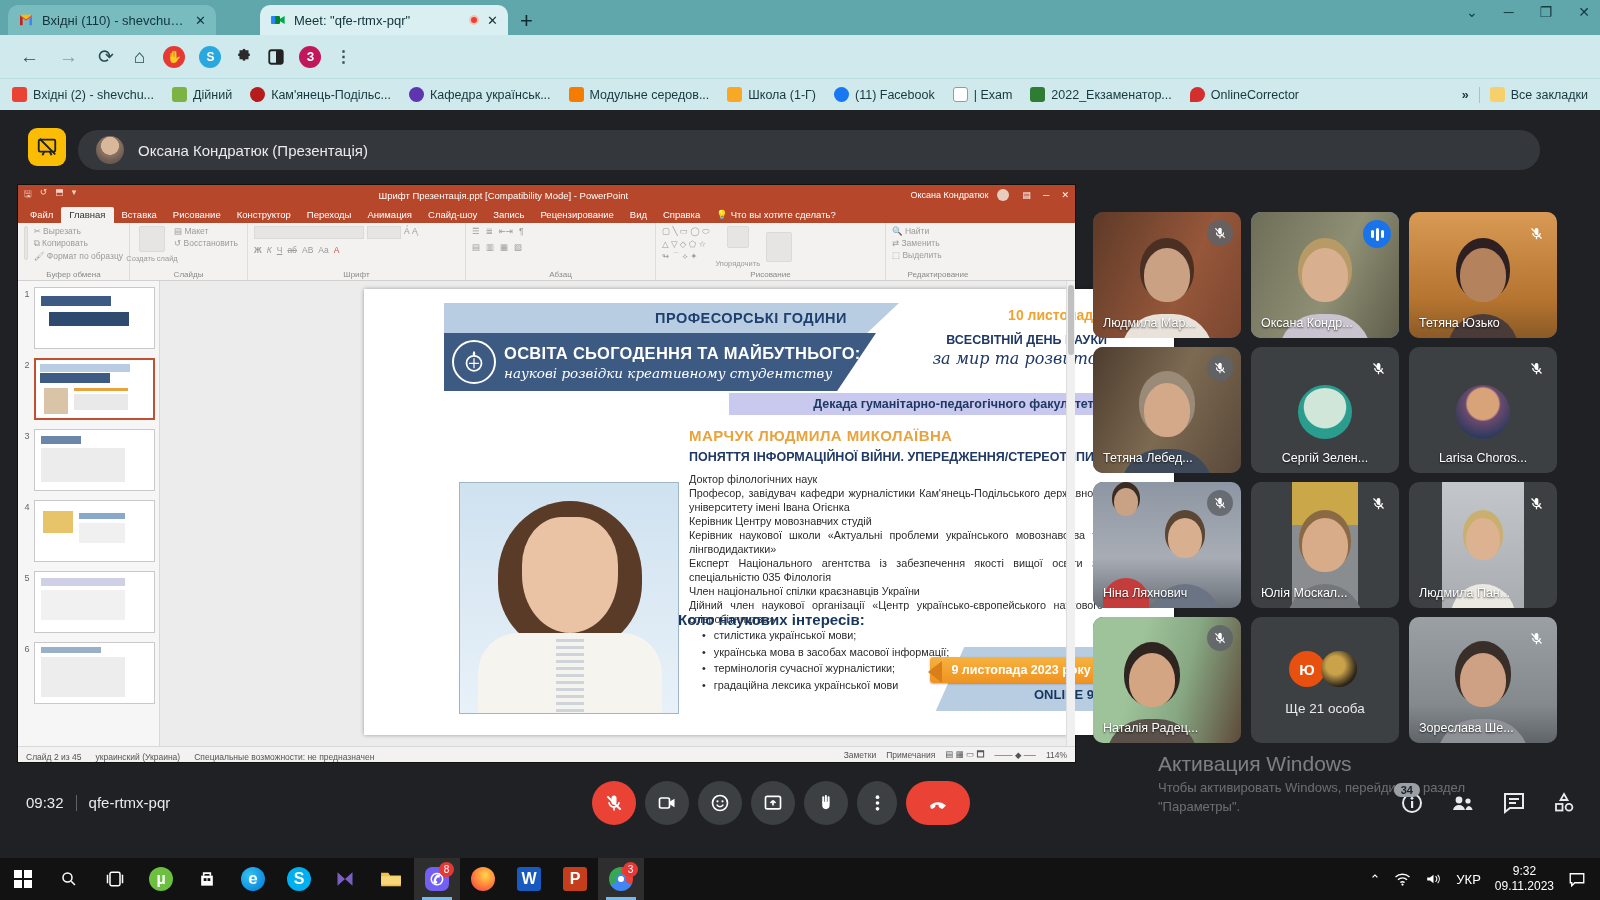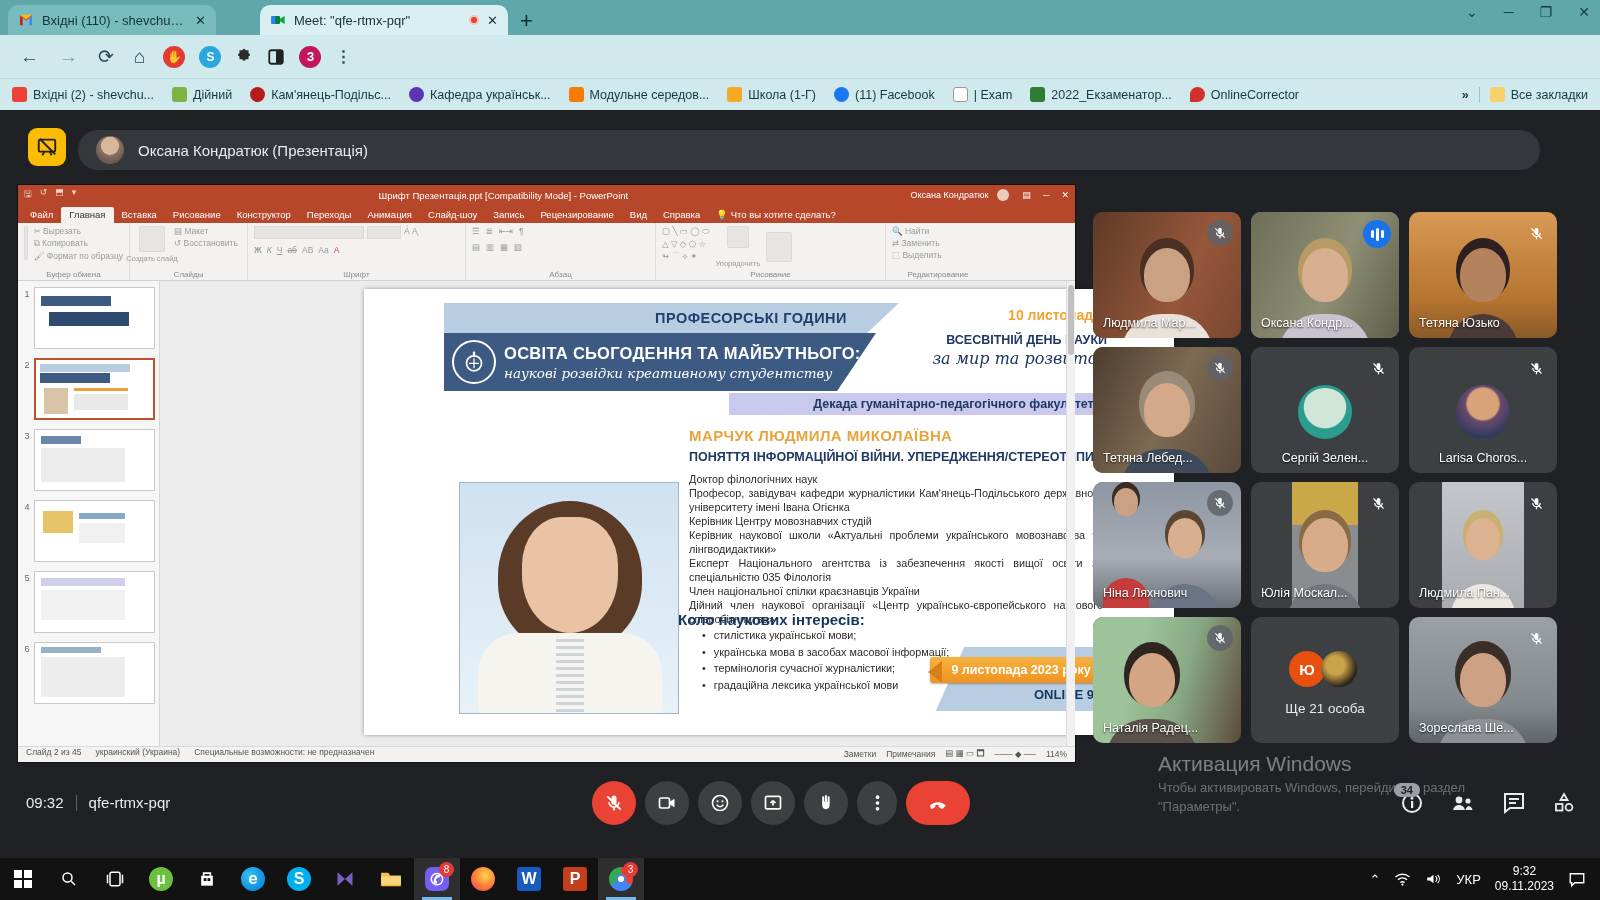--- a/index.html
+++ b/index.html
@@ -59,21 +59,21 @@
   .ppt-body{position:absolute;left:0;top:96px;width:1057px;height:465px;display:flex;background:#ececec;}
   .thumbs{width:142px;background:#f6f6f6;border-right:1px solid #d8d8d8;padding:6px 4px 0 2px;overflow:hidden;}
   .thumb{display:flex;margin-bottom:9px;}
   .thumb .tnum{width:14px;font-size:9px;color:#666;text-align:center;padding-top:2px;}
   .thumb .tpic{flex:1;height:62px;background:#fff;border:1px solid #c9c9c9;position:relative;overflow:hidden;}
   .thumb.sel .tpic{border:2px solid #c0502f;}
   .tshape{position:absolute;background:#3c5a82;}
   .canvas{flex:1;position:relative;}
   .scroll{position:absolute;right:0;top:0;width:9px;height:100%;background:#f0f0f0;border-left:1px solid #ddd;}
   .scroll .knob{position:absolute;top:4px;left:1px;width:6px;height:70px;background:#c0c0c0;border-radius:3px;}
-  .ppt-status{position:absolute;left:0;bottom:0;width:1057px;height:16px;background:#f3f2f1;border-top:1px solid #d8d8d8;display:flex;align-items:flex-start;font-size:8.5px;color:#555;padding:0 8px;gap:14px;}
+  .ppt-status{position:absolute;left:0;bottom:0;width:1057px;height:16px;background:#f3f2f1;border-top:1px solid #d8d8d8;display:flex;align-items:flex-end;font-size:8.5px;color:#555;padding:0 8px;gap:14px;}
   .ppt-status .right{margin-left:auto;display:flex;gap:10px;align-items:center;}
 
   
   .slide{position:absolute;left:204px;top:8px;width:810px;height:446px;background:#fff;box-shadow:0 0 4px rgba(0,0,0,.35);overflow:hidden;}
   .kicker{position:absolute;left:80px;top:14px;width:455px;height:30px;background:#b8cde2;clip-path:polygon(0 0,100% 0,93% 100%,0 100%);display:flex;align-items:center;justify-content:flex-end;padding-right:52px;color:#1f3f6e;font-weight:bold;font-size:14.5px;letter-spacing:.5px;}
   .mainband{position:absolute;left:80px;top:44px;width:432px;height:58px;background:#3c5a82;clip-path:polygon(0 0,100% 0,91% 100%,0 100%);color:#fff;display:flex;align-items:center;padding-left:8px;}
   .emblem{width:44px;height:44px;border-radius:50%;border:2px solid #fff;flex:0 0 44px;margin-right:8px;display:flex;align-items:center;justify-content:center;}
   .bandtext .bt1{font-weight:bold;font-size:16.5px;letter-spacing:.3px;}
   .bandtext .bt2{font-family:"DejaVu Serif",serif;font-style:italic;font-size:13.5px;margin-top:2px;}
   .rightcol{position:absolute;left:505px;top:16px;width:238px;text-align:right;}

